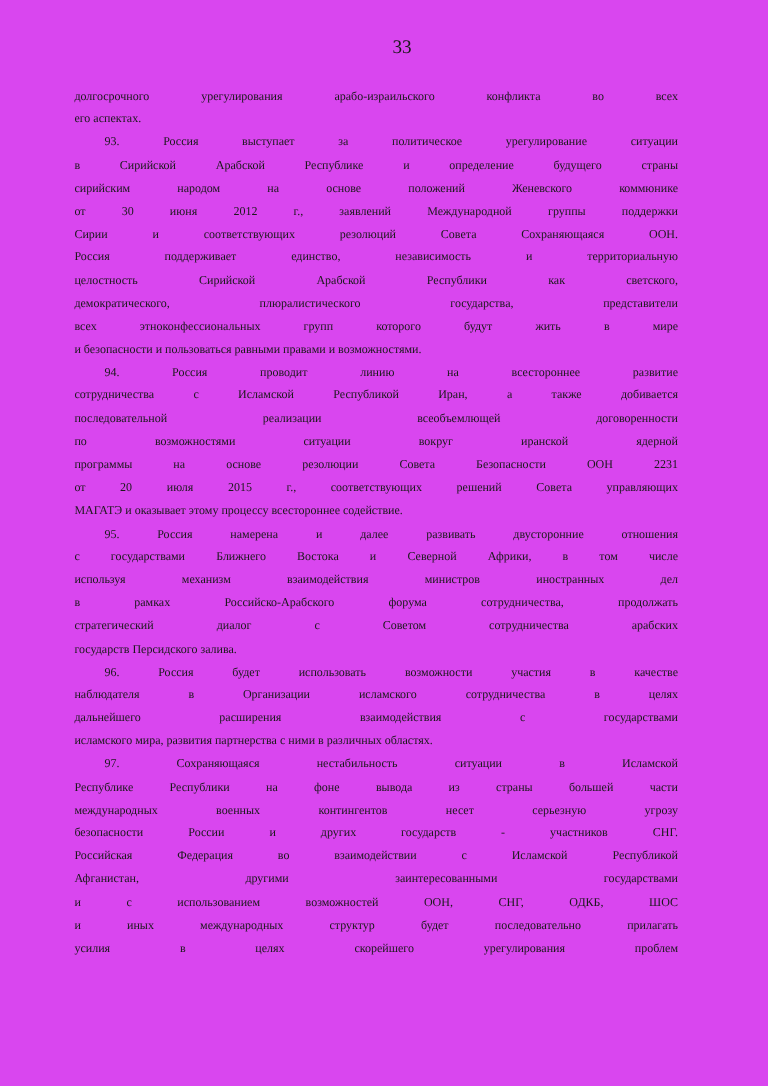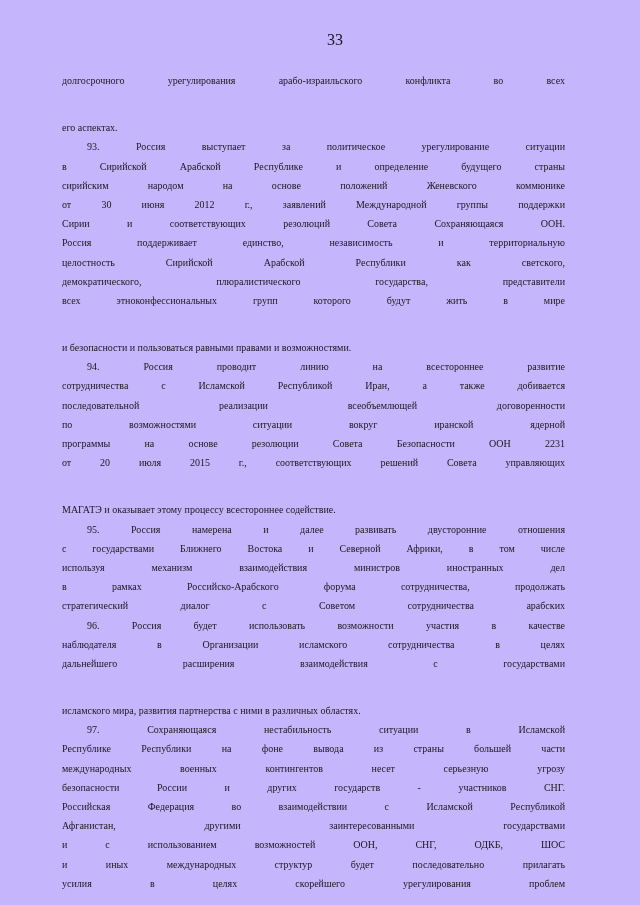--- a/index.html
+++ b/index.html
@@ -4,21 +4,21 @@
 <style>
   html, body {
     margin: 0;
     padding: 0;
     background: #ffffff;
   }
   .page {
     position: relative;
     width: 640px;
     height: 905px;
-    background: #c4b5fd;
+    background: #d946ef;
     font-family: "Liberation Serif", serif;
     color: #1a1a1a;
     overflow: hidden;
   }
   .page-number {
     position: absolute;
     top: 31px;
     left: 0;
     width: 100%;
     text-align: center;
@@ -39,21 +39,20 @@
     font-size: 10px;
     line-height: 19.2px;
     height: 19.2px;
     text-align: justify;
     text-align-last: justify;
     text-justify: inter-word;
     white-space: nowrap;
   }
   .line.para-end {
     text-align-last: left;
-    margin-top: 28px;
   }
   .line.indent {
     padding-left: 25px;
   }
 </style>
 </head>
 <body>
 
 <div class="page">
   <div class="page-number">33</div>
@@ -82,20 +81,21 @@
         <div class="line">программы на основе резолюции Совета Безопасности ООН 2231</div>
         <div class="line">от 20 июля 2015 г., соответствующих решений Совета управляющих</div>
         <div class="line para-end">МАГАТЭ и оказывает этому процессу всестороннее содействие.</div>
       </div>
       <div class="paragraph">
         <div class="line indent">95. Россия намерена и далее развивать двусторонние отношения</div>
         <div class="line">с государствами Ближнего Востока и Северной Африки, в том числе</div>
         <div class="line">используя механизм взаимодействия министров иностранных дел</div>
         <div class="line">в рамках Российско-Арабского форума сотрудничества, продолжать</div>
         <div class="line">стратегический диалог с Советом сотрудничества арабских</div>
+        <div class="line para-end">государств Персидского залива.</div>
       </div>
       <div class="paragraph">
         <div class="line indent">96. Россия будет использовать возможности участия в качестве</div>
         <div class="line">наблюдателя в Организации исламского сотрудничества в целях</div>
         <div class="line">дальнейшего расширения взаимодействия с государствами</div>
         <div class="line para-end">исламского мира, развития партнерства с ними в различных областях.</div>
       </div>
       <div class="paragraph">
         <div class="line indent">97. Сохраняющаяся нестабильность ситуации в Исламской</div>
         <div class="line">Республике Республики на фоне вывода из страны большей части</div>

